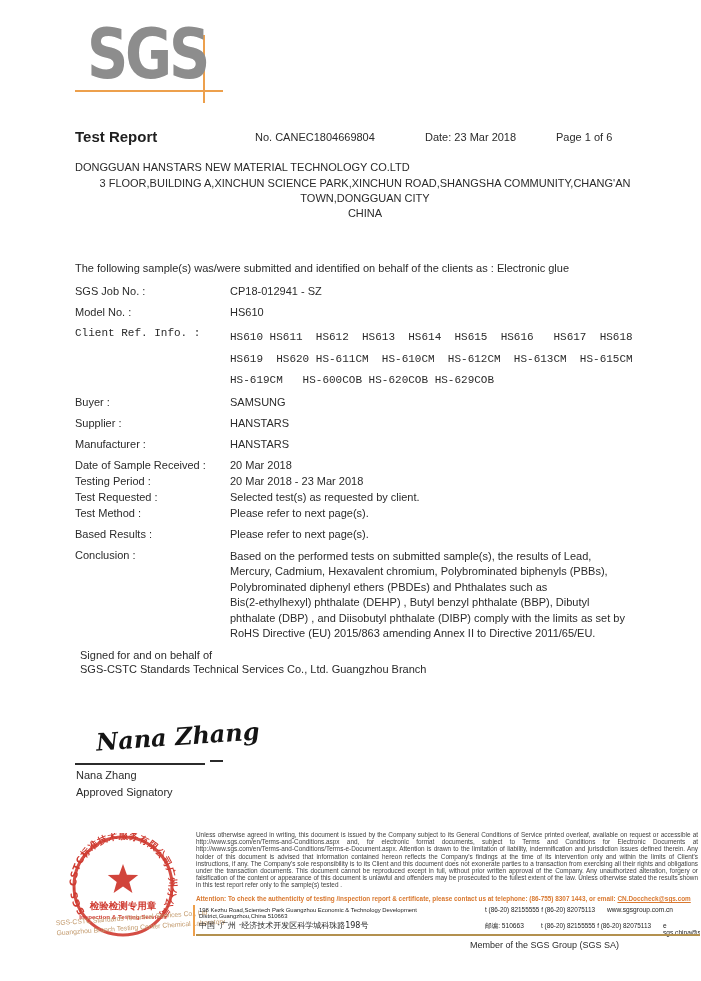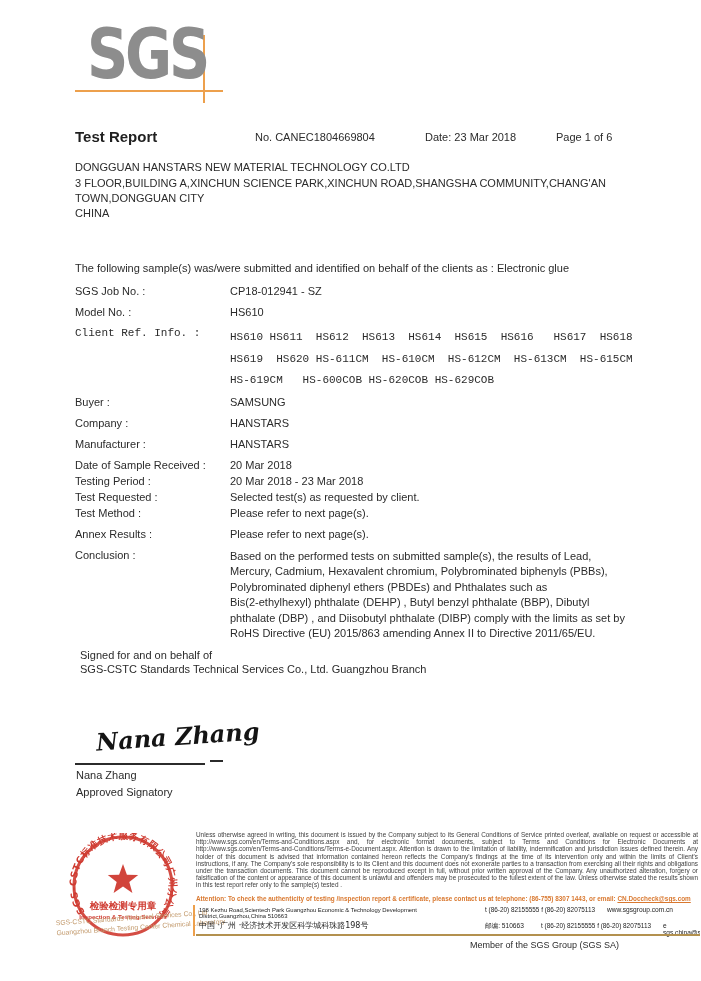--- a/index.html
+++ b/index.html
@@ -17,21 +17,21 @@
   
   .hdr{position:absolute;top:128px;left:0;width:701px;height:20px;}
   .hdr .title{position:absolute;left:75px;top:0;font-size:15px;font-weight:bold;color:#1f1f1f;}
   .hdr .no{position:absolute;left:255px;top:3px;font-size:11px;}
   .hdr .date{position:absolute;left:425px;top:3px;font-size:11px;}
   .hdr .page-no{position:absolute;left:556px;top:3px;font-size:11px;}
 
   
   .client{position:absolute;left:75px;top:160px;width:580px;font-size:11px;line-height:15px;}
   .client .name{margin-bottom:1px;}
-  .client .addr{white-space:pre-wrap;}
+  .client .addr{white-space:pre-wrap;text-align:center;}
 
   .intro{position:absolute;left:75px;top:262px;width:600px;font-size:11px;}
 
   
   .fields{position:absolute;left:75px;top:285px;width:580px;font-size:11px;}
   .row{display:flex;margin-bottom:8px;line-height:13px;}
   .row .label{width:155px;flex:none;}
   .row .value{flex:1;white-space:pre-wrap;}
   .row.ref .value{line-height:21.5px;}
   .row.ref{margin-bottom:4px;font-family:Liberation Mono, monospace;}
@@ -108,21 +108,21 @@
       <span class="label">Client Ref. Info. :</span>
       <span class="value">HS610 HS611  HS612  HS613  HS614  HS615  HS616   HS617  HS618
 HS619  HS620 HS-611CM  HS-610CM  HS-612CM  HS-613CM  HS-615CM
 HS-619CM   HS-600COB HS-620COB HS-629COB</span>
     </div>
     <div class="row">
       <span class="label">Buyer :</span>
       <span class="value">SAMSUNG</span>
     </div>
     <div class="row">
-      <span class="label">Company :</span>
+      <span class="label">Supplier :</span>
       <span class="value">HANSTARS</span>
     </div>
     <div class="row">
       <span class="label">Manufacturer :</span>
       <span class="value">HANSTARS</span>
     </div>
     <div class="row tight">
       <span class="label">Date of Sample Received :</span>
       <span class="value">20 Mar 2018</span>
     </div>
@@ -132,21 +132,21 @@
     </div>
     <div class="row tight">
       <span class="label">Test Requested :</span>
       <span class="value">Selected test(s) as requested by client.</span>
     </div>
     <div class="row">
       <span class="label">Test Method :</span>
       <span class="value">Please refer to next page(s).</span>
     </div>
     <div class="row">
-      <span class="label">Annex Results :</span>
+      <span class="label">Based Results :</span>
       <span class="value">Please refer to next page(s).</span>
     </div>
     <div class="row conclusion">
       <span class="label">Conclusion :</span>
       <span class="value">Based on the performed tests on submitted sample(s), the results of Lead,
 Mercury, Cadmium, Hexavalent chromium, Polybrominated biphenyls (PBBs),
 Polybrominated diphenyl ethers (PBDEs) and Phthalates such as
 Bis(2-ethylhexyl) phthalate (DEHP) , Butyl benzyl phthalate (BBP), Dibutyl
 phthalate (DBP) , and Diisobutyl phthalate (DIBP) comply with the limits as set by
 RoHS Directive (EU) 2015/863 amending Annex II to Directive 2011/65/EU.</span>

